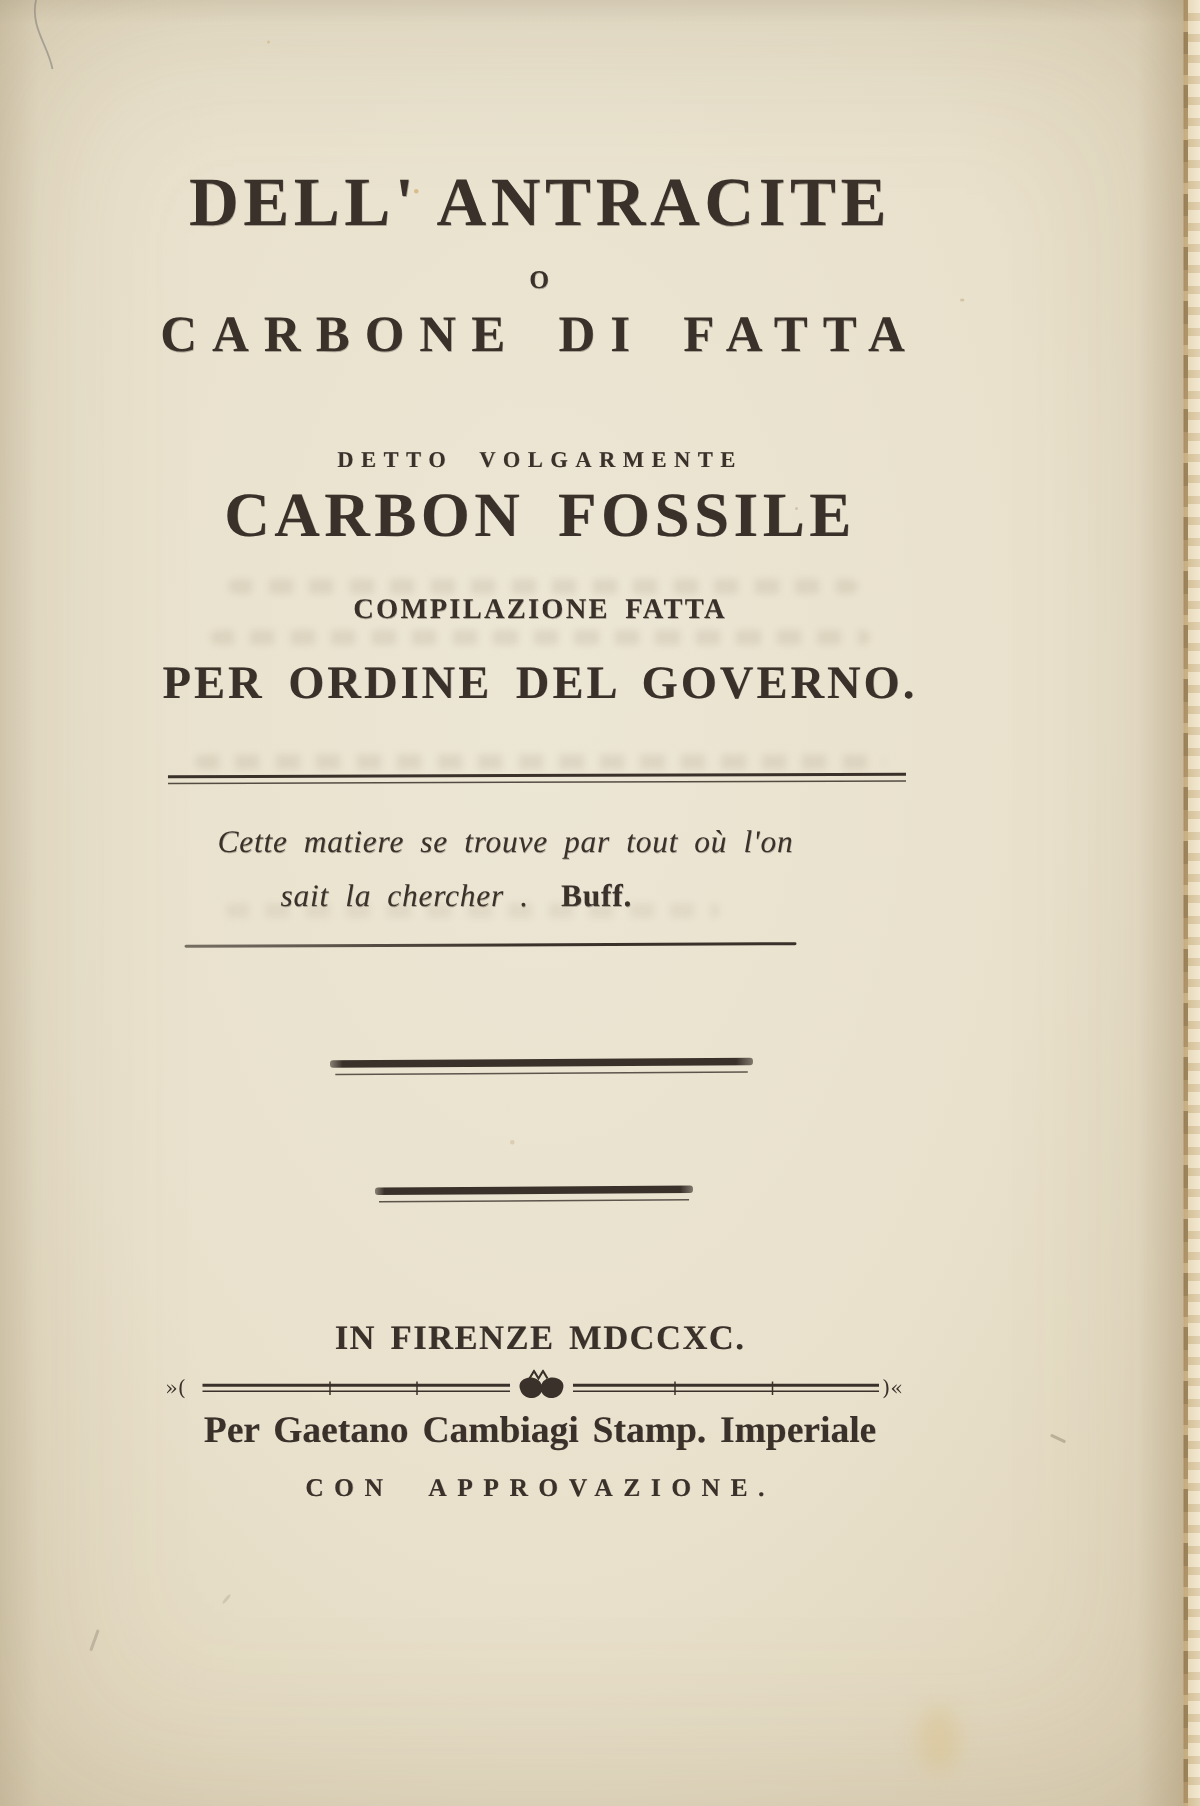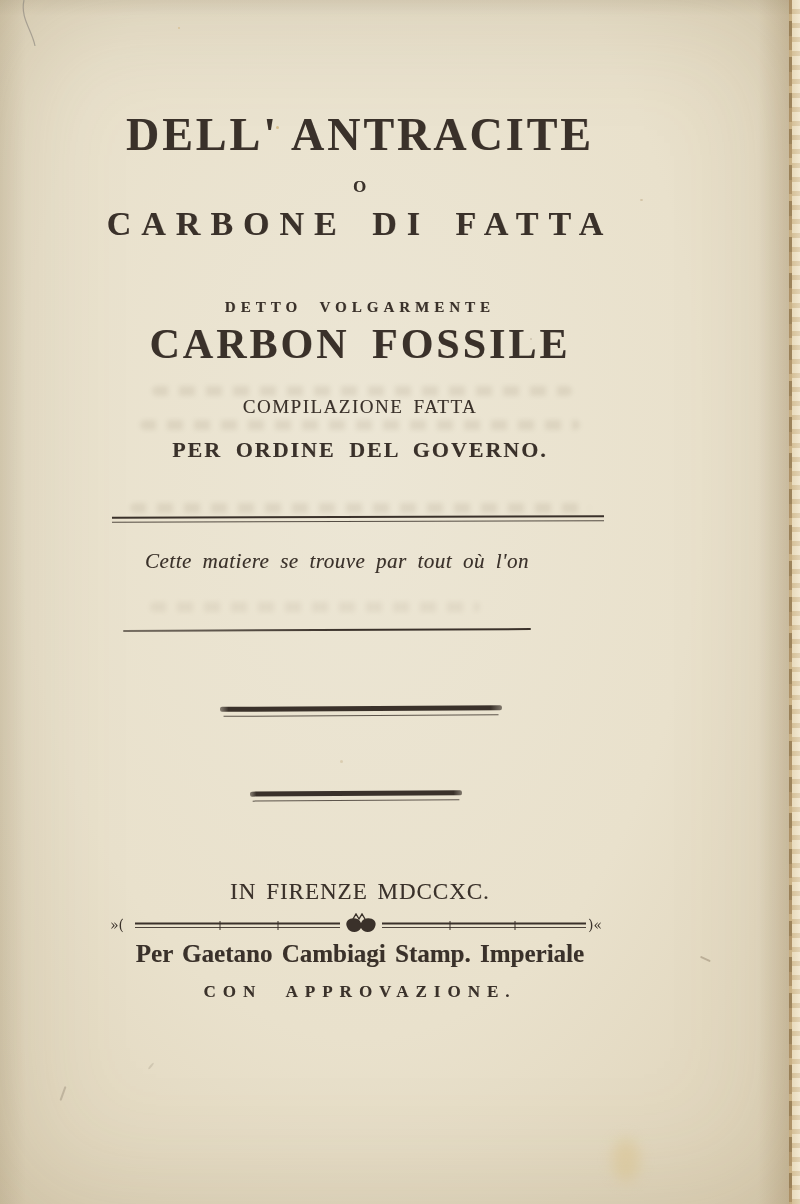--- a/index.html
+++ b/index.html
@@ -34,43 +34,43 @@
 
   .abs{position:absolute;}
   .center-col{left:60px;width:600px;text-align:center;}
   .ink{color:var(--ink);text-shadow:.35px .35px 0 rgba(58,49,42,.35);}
 
   .t1{top:108px;font-size:46px;letter-spacing:3px;font-weight:bold;}
   .sep-o{top:177px;font-size:17px;letter-spacing:1px;font-weight:bold;}
   .t2{top:205px;font-size:34px;letter-spacing:10px;word-spacing:7px;font-weight:bold;}
   .s1{top:279px;font-size:15px;letter-spacing:5px;word-spacing:9px;font-weight:bold;margin-top:20px;}
   .t3{top:320px;font-size:42px;letter-spacing:3px;word-spacing:9px;font-weight:bold;}
-  .s2{top:396px;font-size:19px;letter-spacing:1.5px;word-spacing:4px;font-weight:normal;}
-  .s3{top:437px;font-size:22px;letter-spacing:2px;word-spacing:6px;font-weight:bold;}
+  .s2{top:396px;font-size:19px;letter-spacing:1.5px;word-spacing:4px;font-weight:bold;}
+  .s3{top:437px;font-size:31px;letter-spacing:2px;word-spacing:6px;font-weight:bold;}
 
   .rule-top{top:516px;left:112px;width:492px;height:6px;
     border-top:2.2px solid var(--ink);border-bottom:1px solid rgba(58,49,42,.85);
     transform:rotate(-.2deg);}
   .rule-bottom{top:629px;left:123px;width:408px;height:2px;
     background:linear-gradient(90deg, rgba(58,49,42,.65), var(--ink) 55%, var(--ink));
     transform:rotate(-.25deg);border-radius:1px;}
 
   .epigraph{top:543px;left:145px;width:470px;text-align:left;
     font-style:italic;font-size:21px;line-height:36px;word-spacing:5px;letter-spacing:.5px;}
   .epigraph .indent{padding-left:42px;}
   .epigraph .buff{font-style:normal;font-weight:bold;letter-spacing:.5px;}
 
   .bar-group{transform:rotate(-.35deg);}
   .bar1{top:706px;left:220px;width:282px;}
   .bar2{top:791px;left:250px;width:212px;}
   .bar-thick{height:5px;border-radius:2px;
     background:linear-gradient(90deg, rgba(58,49,42,.55) 0, var(--ink) 3%, var(--ink) 96%, rgba(58,49,42,.6));}
   .bar-thin{height:1.6px;margin-top:3.5px;background:var(--ink);opacity:.8;transform:scaleX(.975);}
 
-  .imp1{top:879px;font-size:23px;letter-spacing:1px;word-spacing:3px;font-weight:normal;}
+  .imp1{top:879px;font-size:23px;letter-spacing:1px;word-spacing:3px;font-weight:bold;}
   .orn{top:913px;left:110px;width:500px;height:26px;}
   .imp2{top:940px;font-size:25px;word-spacing:3px;font-weight:bold;}
   .imp3{top:982px;font-size:17px;letter-spacing:7px;word-spacing:13px;font-weight:bold;}
 
   
   .ghost{position:absolute;height:10px;border-radius:5px;opacity:.42;filter:blur(2.6px);
     background:repeating-linear-gradient(90deg, rgba(125,108,82,.30) 0 16px, rgba(125,108,82,0) 16px 27px);}
   .g1{left:152px;top:386px;width:420px;}
   .g2{left:140px;top:420px;width:440px;}
   .g3{left:130px;top:503px;width:460px;}
@@ -103,20 +103,21 @@
 <div class="abs center-col sep-o ink">O</div>
 <div class="abs center-col t2 ink">CARBONE DI FATTA</div>
 <div class="abs center-col s1 ink">DETTO  VOLGARMENTE</div>
 <div class="abs center-col t3 ink">CARBON FOSSILE</div>
 <div class="abs center-col s2 ink">COMPILAZIONE FATTA</div>
 <div class="abs center-col s3 ink">PER ORDINE DEL GOVERNO.</div>
 
 <div class="abs rule-top"></div>
 <div class="abs epigraph ink">
   <div>Cette matiere se trouve par tout où l'on</div>
+  <div class="indent"><span>sait la chercher .</span>&nbsp; <span class="buff">Buff.</span></div>
 </div>
 <div class="abs rule-bottom"></div>
 
 <div class="abs bar-group bar1">
   <div class="bar-thick"></div>
   <div class="bar-thin"></div>
 </div>
 <div class="abs bar-group bar2">
   <div class="bar-thick"></div>
   <div class="bar-thin"></div>

